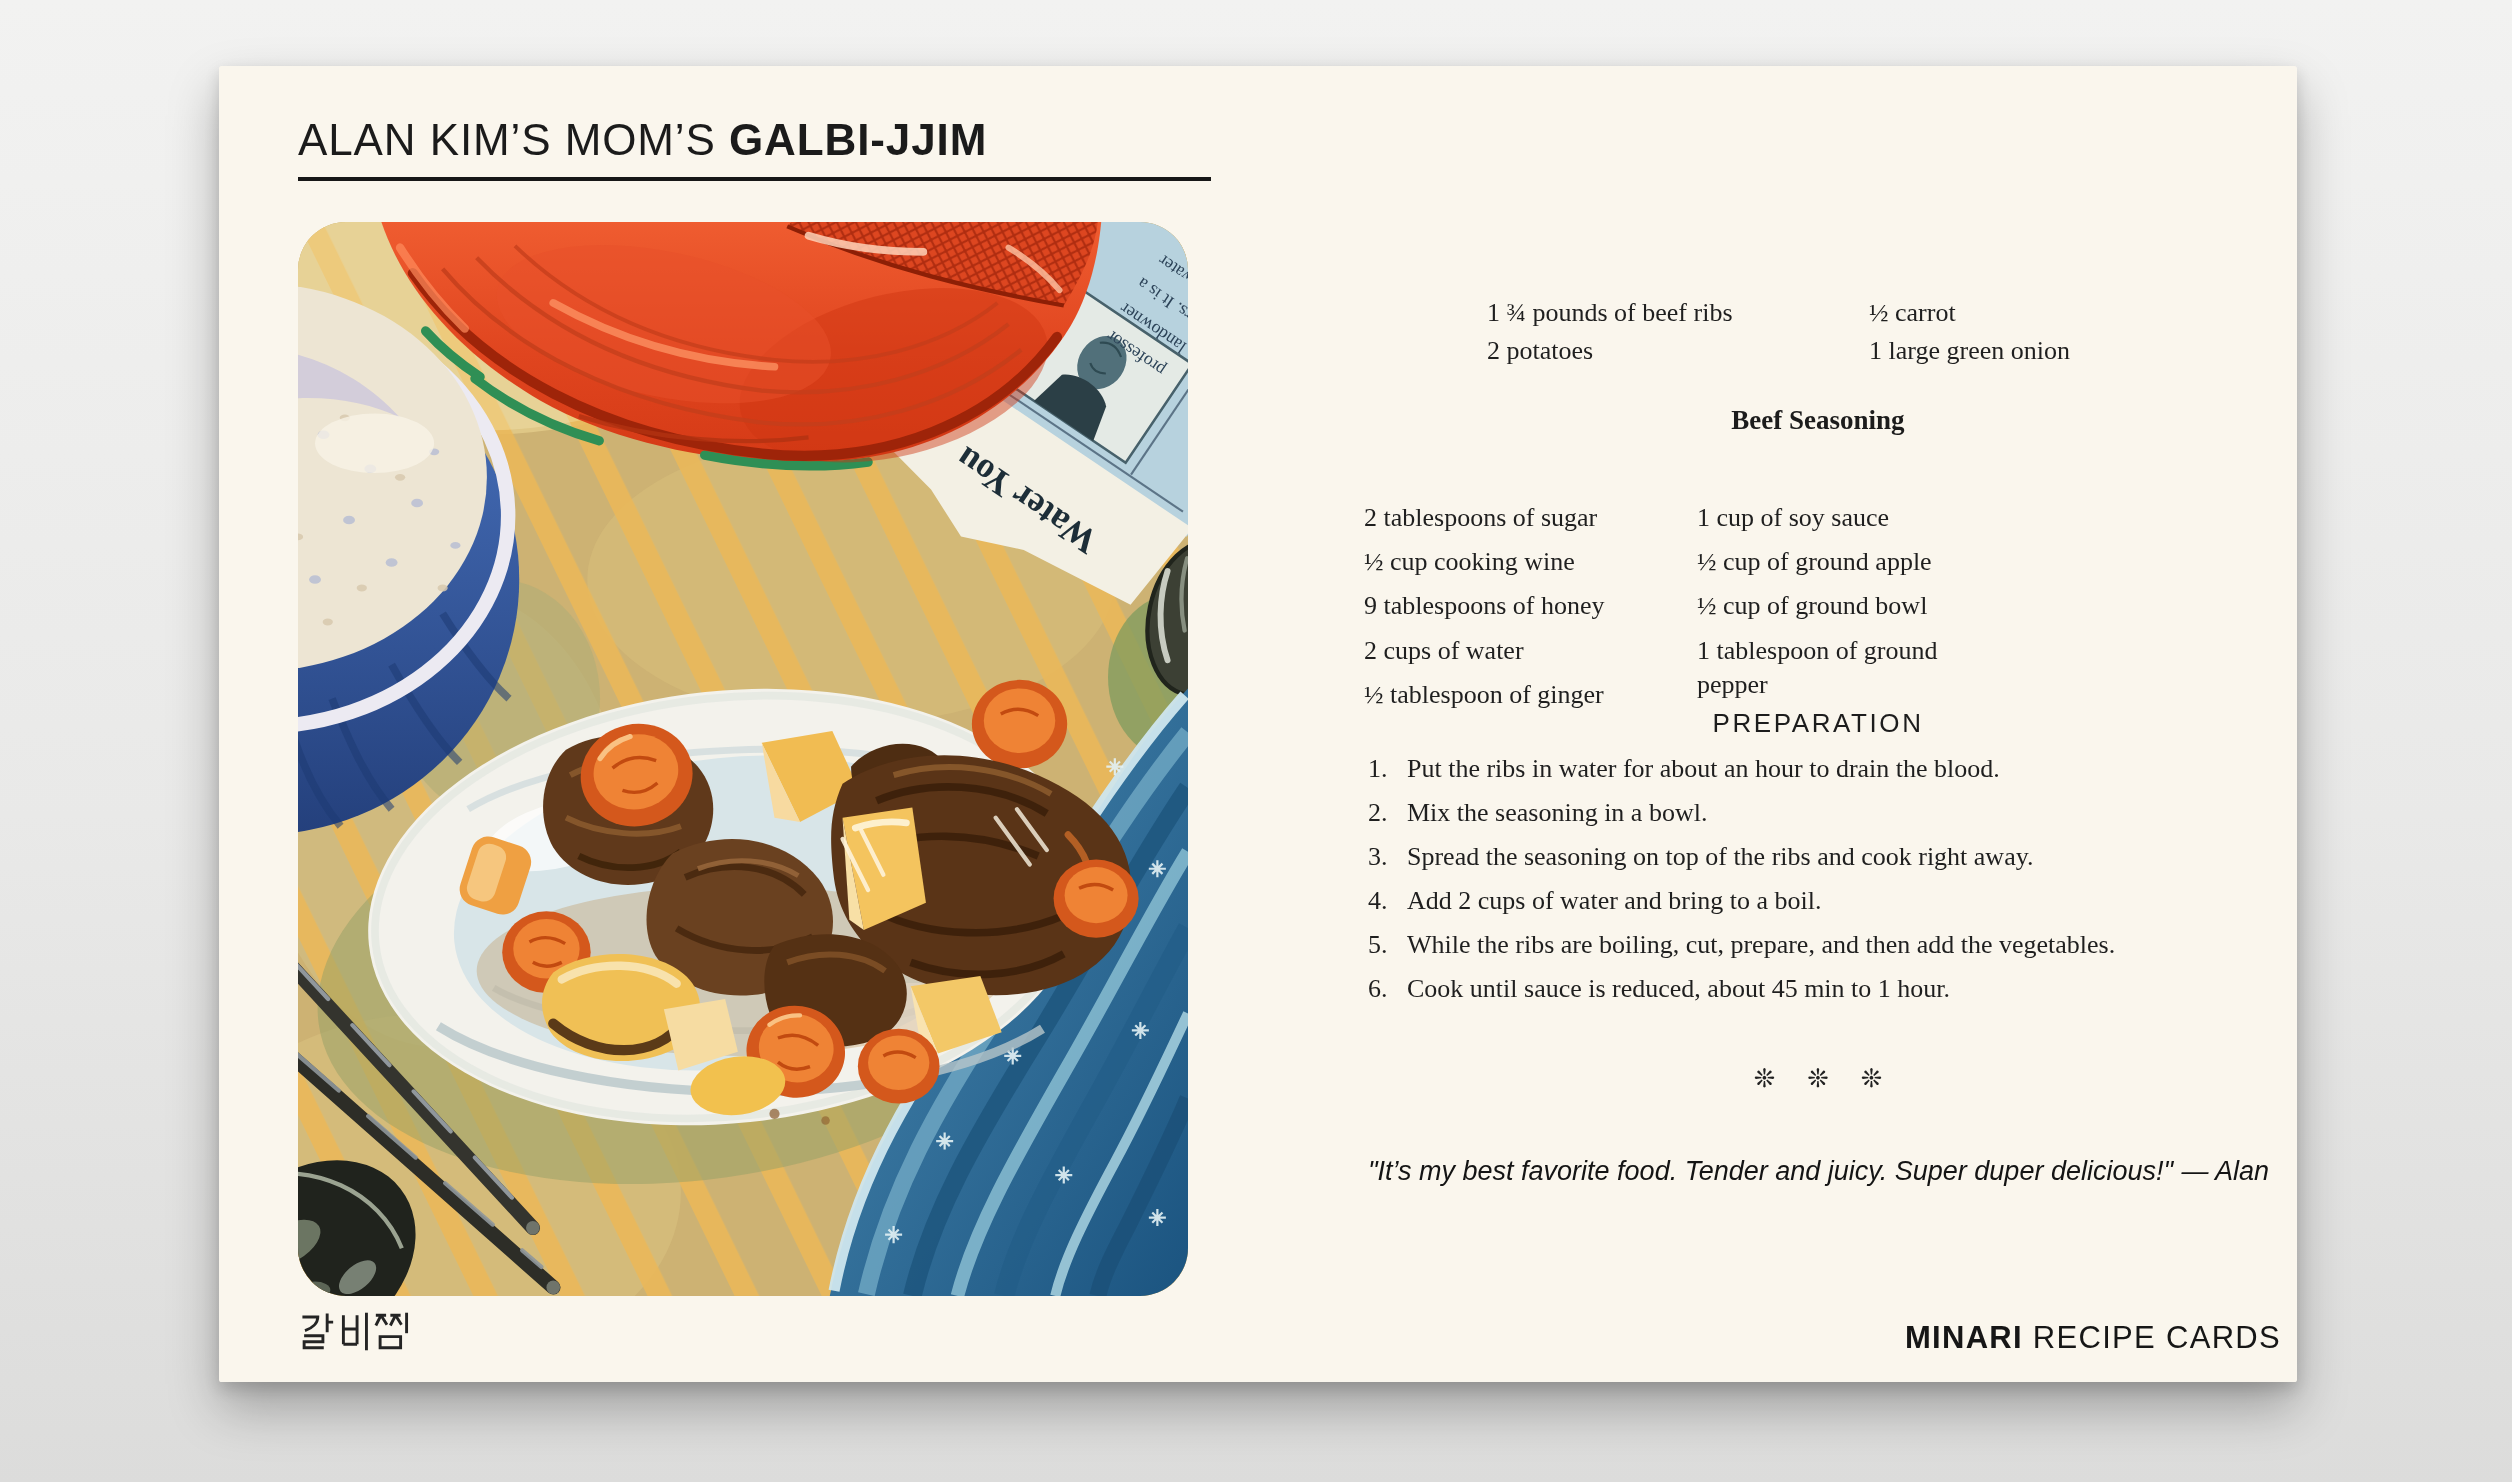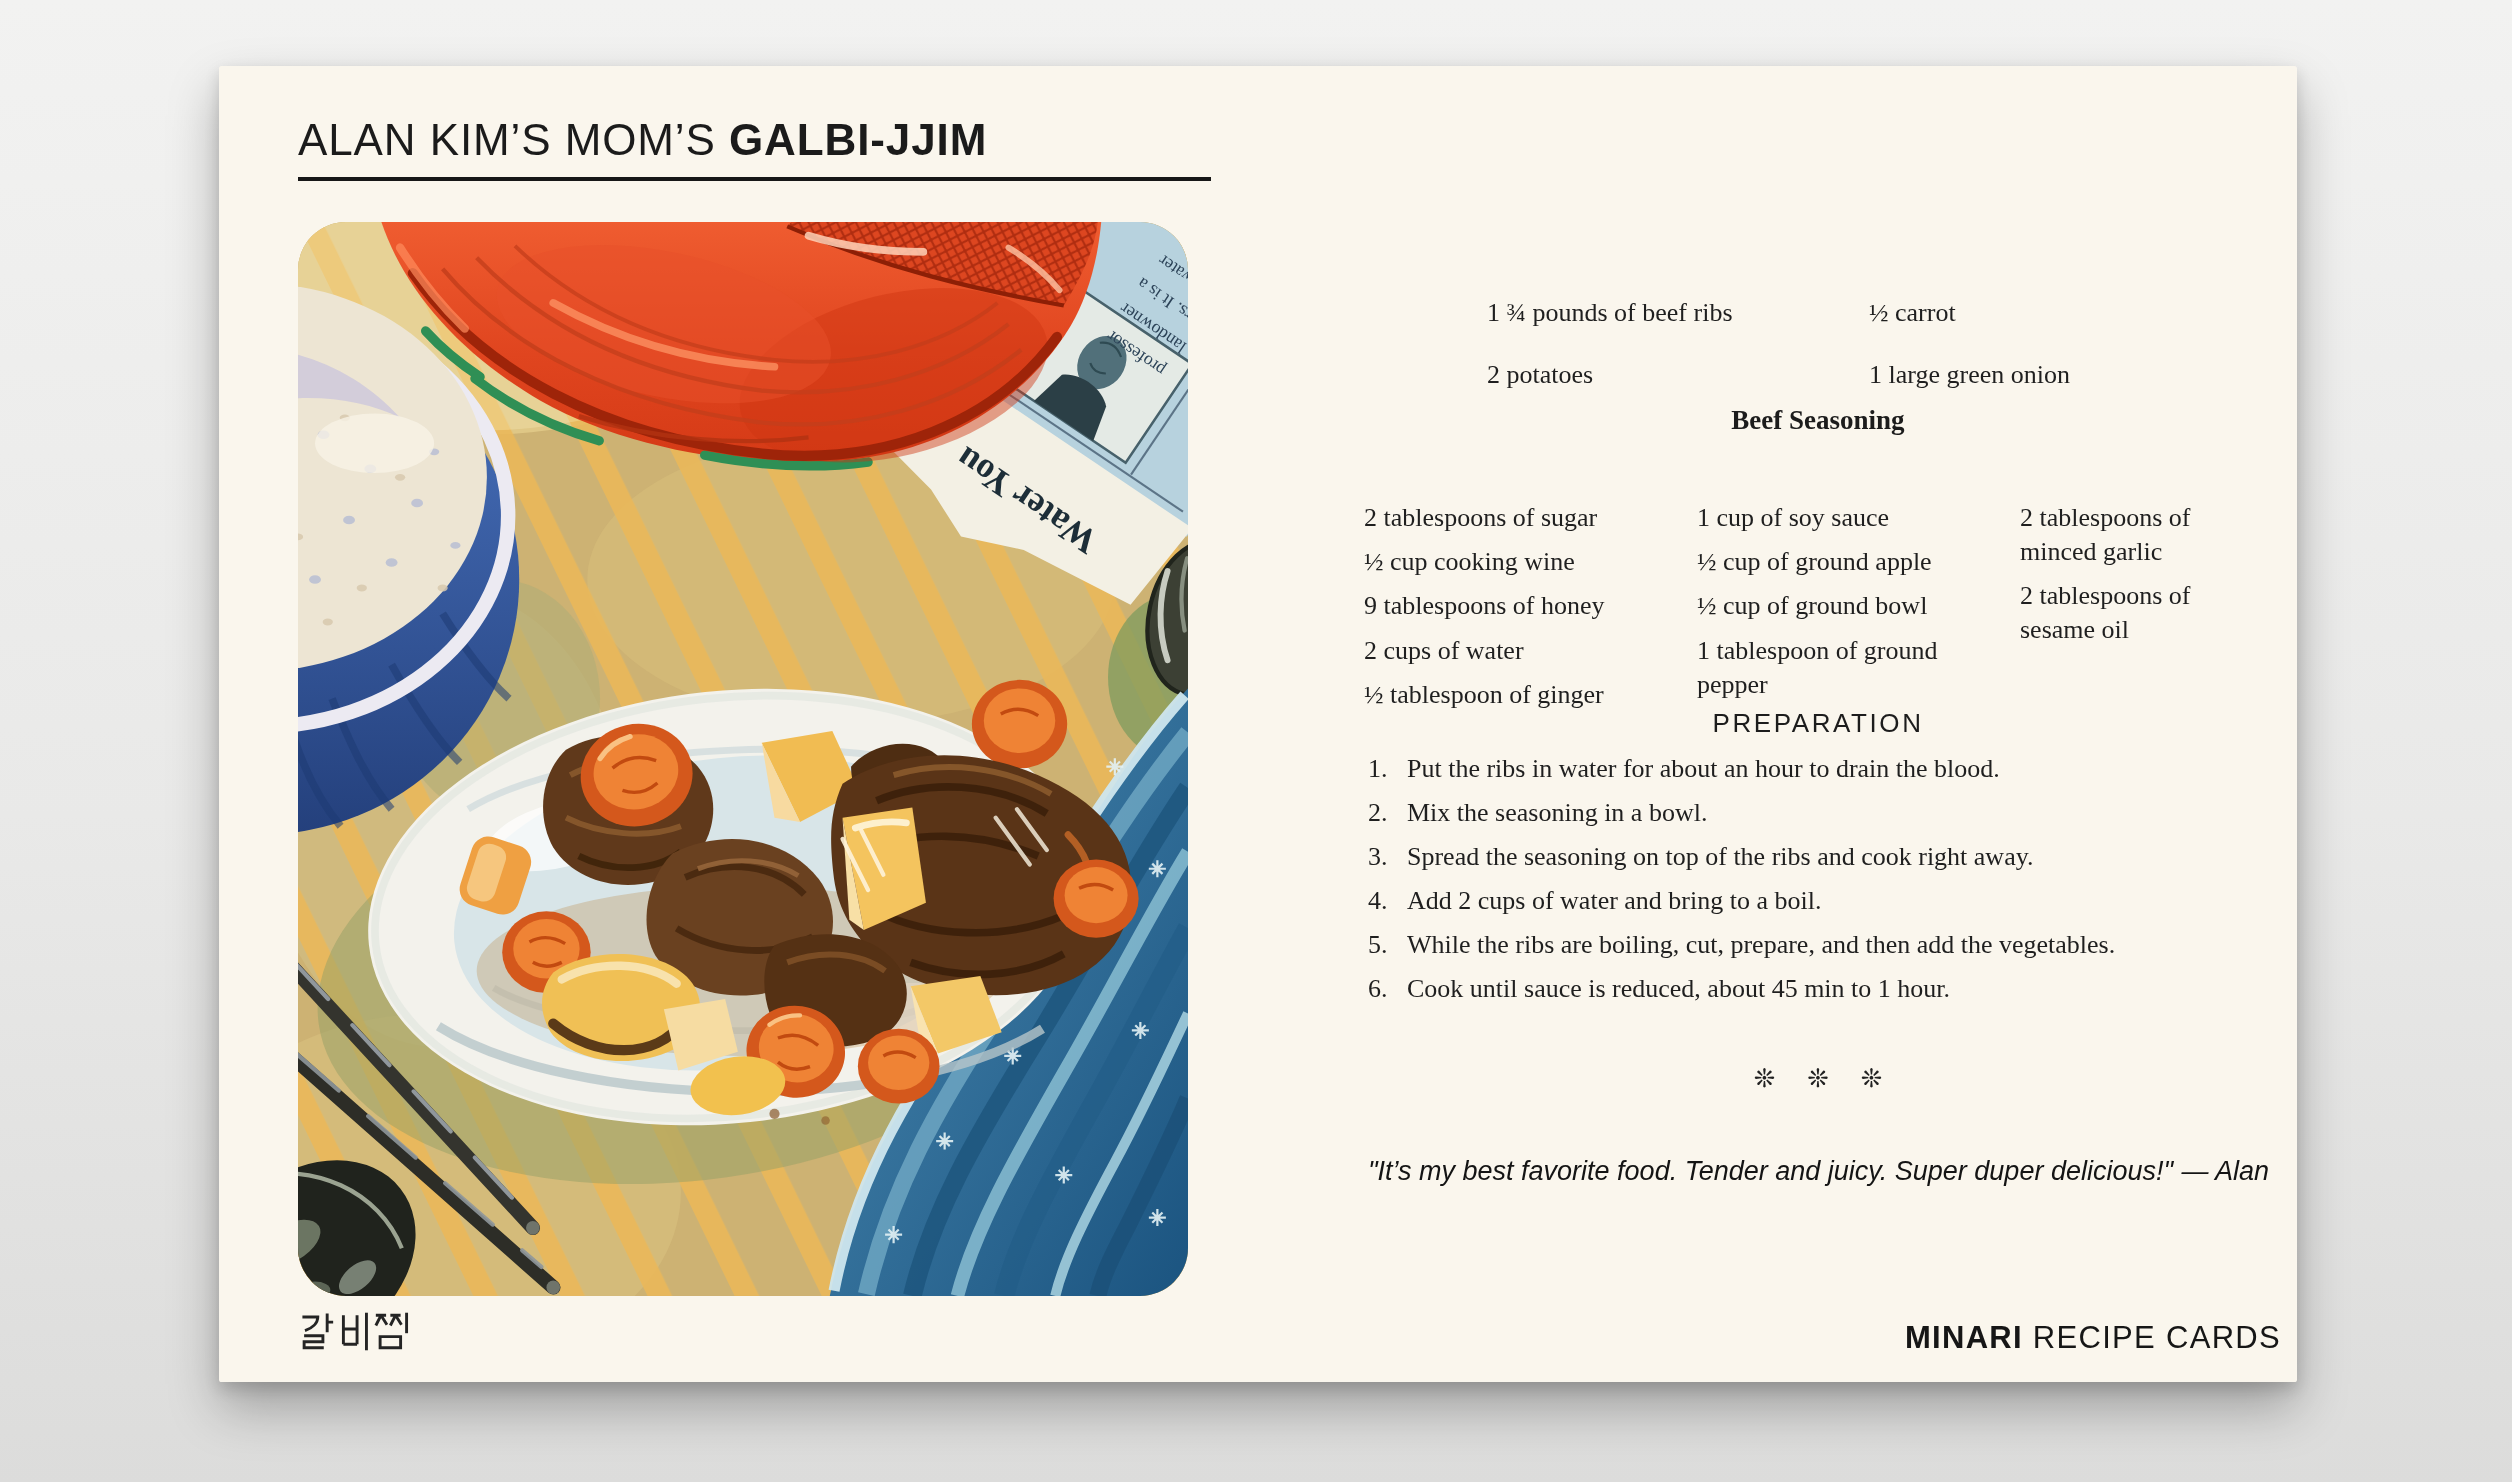--- a/index.html
+++ b/index.html
@@ -26,21 +26,21 @@
   .korean{position:absolute;left:80px;top:1244px;width:111px;height:43px;}
   .korean .sr{position:absolute;left:0;top:0;font-size:34px;color:transparent;
               white-space:nowrap;pointer-events:none;}
 
   .rcol-head{position:absolute;left:1114px;width:970px;text-align:center;color:#1c1c1c;}
   .h-ingredients{top:178px;font-size:26px;letter-spacing:2.6px;font-weight:500;}
   .h-seasoning{top:339px;font-size:27px;font-weight:600;font-family:"Liberation Serif",serif;}
   .h-preparation{top:642px;font-size:26px;letter-spacing:2.6px;font-weight:500;}
 
   .ing-grid{position:absolute;left:1268px;top:230px;display:grid;
-            grid-template-columns:382px auto;row-gap:28px;
+            grid-template-columns:382px auto;row-gap:4px;
             font-family:"Liberation Serif",serif;font-size:26px;line-height:34px;color:#1f1f1f;}
   .seas-col{position:absolute;top:398px;font-family:"Liberation Serif",serif;
             font-size:26px;line-height:34px;color:#1f1f1f;margin-top:37px;}
   .seas-col div{margin-bottom:10.2px;}
   .seas-c1{left:1145px;width:316px;}
   .seas-c2{left:1478px;width:303px;}
   .seas-c3{left:1801px;width:223px;}
 
   .steps{position:absolute;left:1149px;top:681px;width:927px;
          font-family:"Liberation Serif",serif;font-size:26px;color:#1f1f1f;}
@@ -335,24 +335,20 @@
       <div>9 tablespoons of honey</div>
       <div>2 cups of water</div>
       <div>½ tablespoon of ginger</div>
     </div>
     <div class="seas-col seas-c2">
       <div>1 cup of soy sauce</div>
       <div>½ cup of ground apple</div>
       <div>½ cup of ground bowl</div>
       <div>1 tablespoon of ground pepper</div>
     </div>
-    <div class="seas-col seas-c3">
-      <div>2 tablespoons of minced garlic</div>
-      <div>2 tablespoons of sesame oil</div>
-    </div>
 
     <div class="rcol-head h-preparation sans">PREPARATION</div>
     <div class="steps">
       <div class="step">
         <span class="num">1.</span>
         <span>Put the ribs in water for about an hour to drain the blood.</span>
       </div>
       <div class="step">
         <span class="num">2.</span>
         <span>Mix the seasoning in a bowl.</span>

